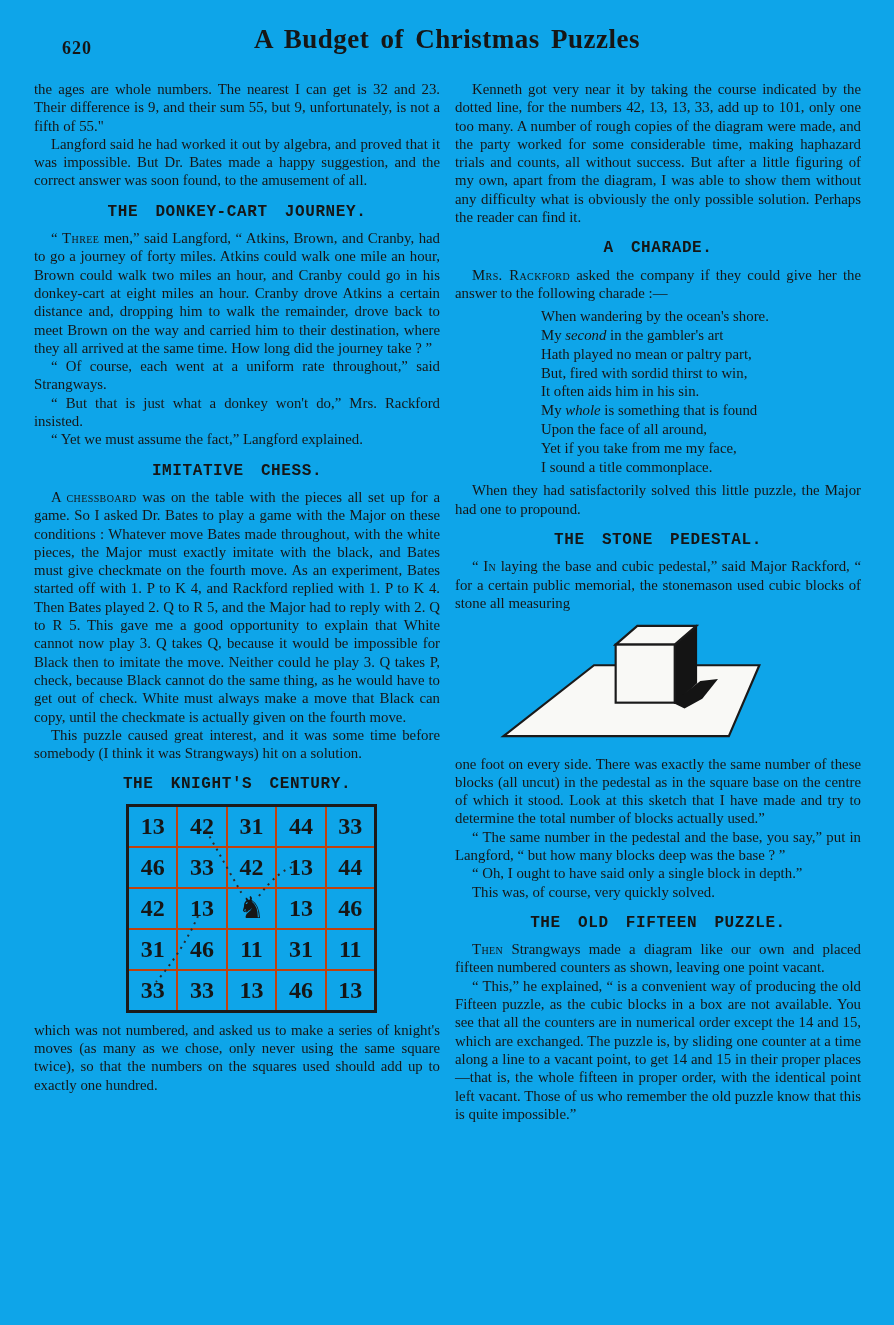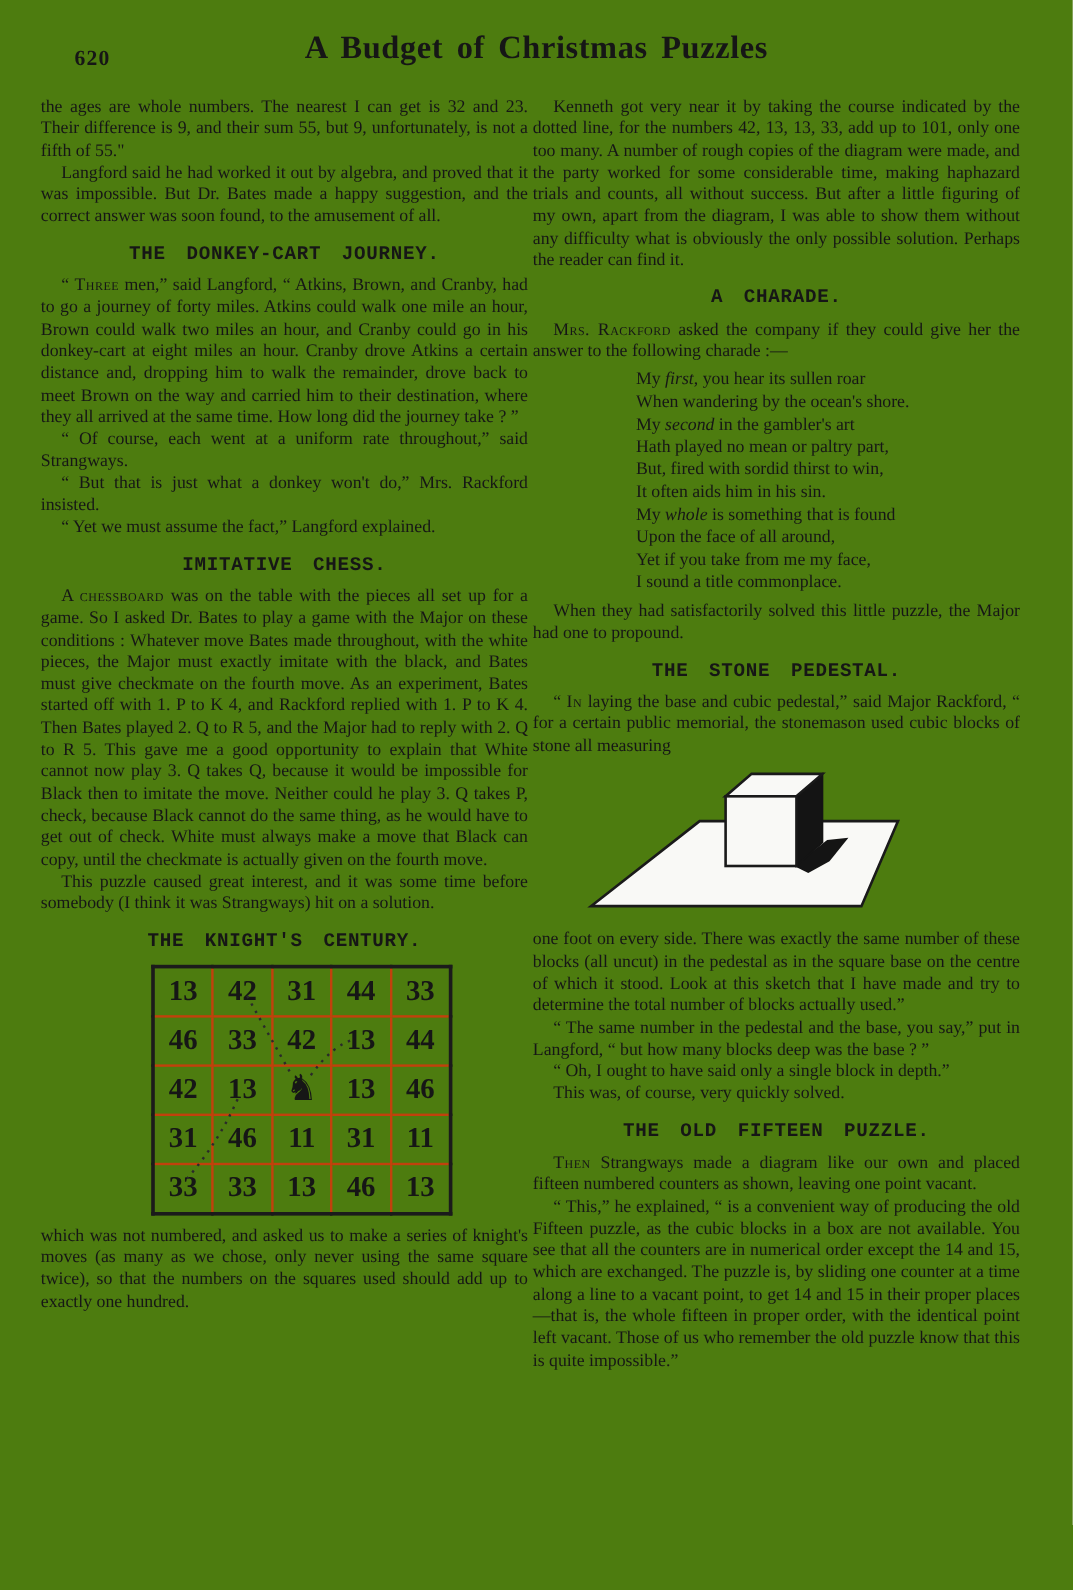--- a/index.html
+++ b/index.html
@@ -1,30 +1,30 @@
 <!DOCTYPE html>
 <html><head>
 <meta charset="utf-8">
 <style>
   html,body { margin:0; padding:0; background:#e8e8e6; }
   .page {
     position:relative; width:894px; height:1325px; margin:0 auto;
-    background:#4d7c0f; color:#161616; overflow:hidden;
+    background:#0ea5e9; color:#161616; overflow:hidden;
     font-family:"Liberation Serif","DejaVu Serif",serif;
   }
   .header { position:relative; height:52px; padding-top:24px; }
   .pagenum {
     position:absolute; left:62px; top:38px;
     font-size:18px; font-weight:700; letter-spacing:1px;
   }
   .title {
     text-align:center; font-size:27px; font-weight:600;
     letter-spacing:0.5px; word-spacing:4px;
   }
-  .cols { display:flex; gap:4px; padding:4px 28px 0 34px; }
+  .cols { display:flex; gap:15px; padding:4px 28px 0 34px; }
   .col {
     width:406px; text-align:justify;
     font-size:14.8px; line-height:18.3px;
   }
   .para { margin:0; text-indent:17px; }
   .para.noindent { text-indent:0; }
   .sect {
     text-align:center; font-size:16px; font-weight:700;
     margin:13px 0 8px 0; letter-spacing:0.6px; word-spacing:7px;
     text-indent:0; font-family:Liberation Mono, monospace;
@@ -115,21 +115,20 @@
       <path d="M 72 112 Q 56 148 30 178" fill="none" stroke="#2a2a2a" stroke-width="2" stroke-dasharray="2 5"></path>
     </svg>
   </div>
         <p class="para noindent"><span>which was not numbered, and asked us to make a series of knight's moves (as many as we chose, only never using the same square twice), so that the numbers on the squares used should add up to exactly one hundred.</span></p>
       </div>
     <div class="col" id="col-right">
         <p class="para"><span>Kenneth got very near it by taking the course indicated by the dotted line, for the numbers 42, 13, 13, 33, add up to 101, only one too many.  A number of rough copies of the diagram were made, and the party worked for some considerable time, making haphazard trials and counts, all without success.  But after a little figuring of my own, apart from the diagram, I was able to show them without any difficulty what is obviously the only possible solution.  Perhaps the reader can find it.</span></p>
         <h2 class="sect">A CHARADE.</h2>
         <p class="para"><span class="sc">Mrs. Rackford</span><span> asked the company if they could give her the answer to the following charade :—</span></p>
         <div class="verse">
-          <div class="vline"><span>My </span><span class="it">first</span><span>, you hear its sullen roar</span></div>
           <div class="vline"><span>When wandering by the ocean's shore.</span></div>
           <div class="vline"><span>My </span><span class="it">second</span><span> in the gambler's art</span></div>
           <div class="vline"><span>Hath played no mean or paltry part,</span></div>
           <div class="vline"><span>But, fired with sordid thirst to win,</span></div>
           <div class="vline"><span>It often aids him in his sin.</span></div>
           <div class="vline"><span>My </span><span class="it">whole</span><span> is something that is found</span></div>
           <div class="vline"><span>Upon the face of all around,</span></div>
           <div class="vline"><span>Yet if you take from me my face,</span></div>
           <div class="vline"><span>I sound a title commonplace.</span></div>
         </div>

